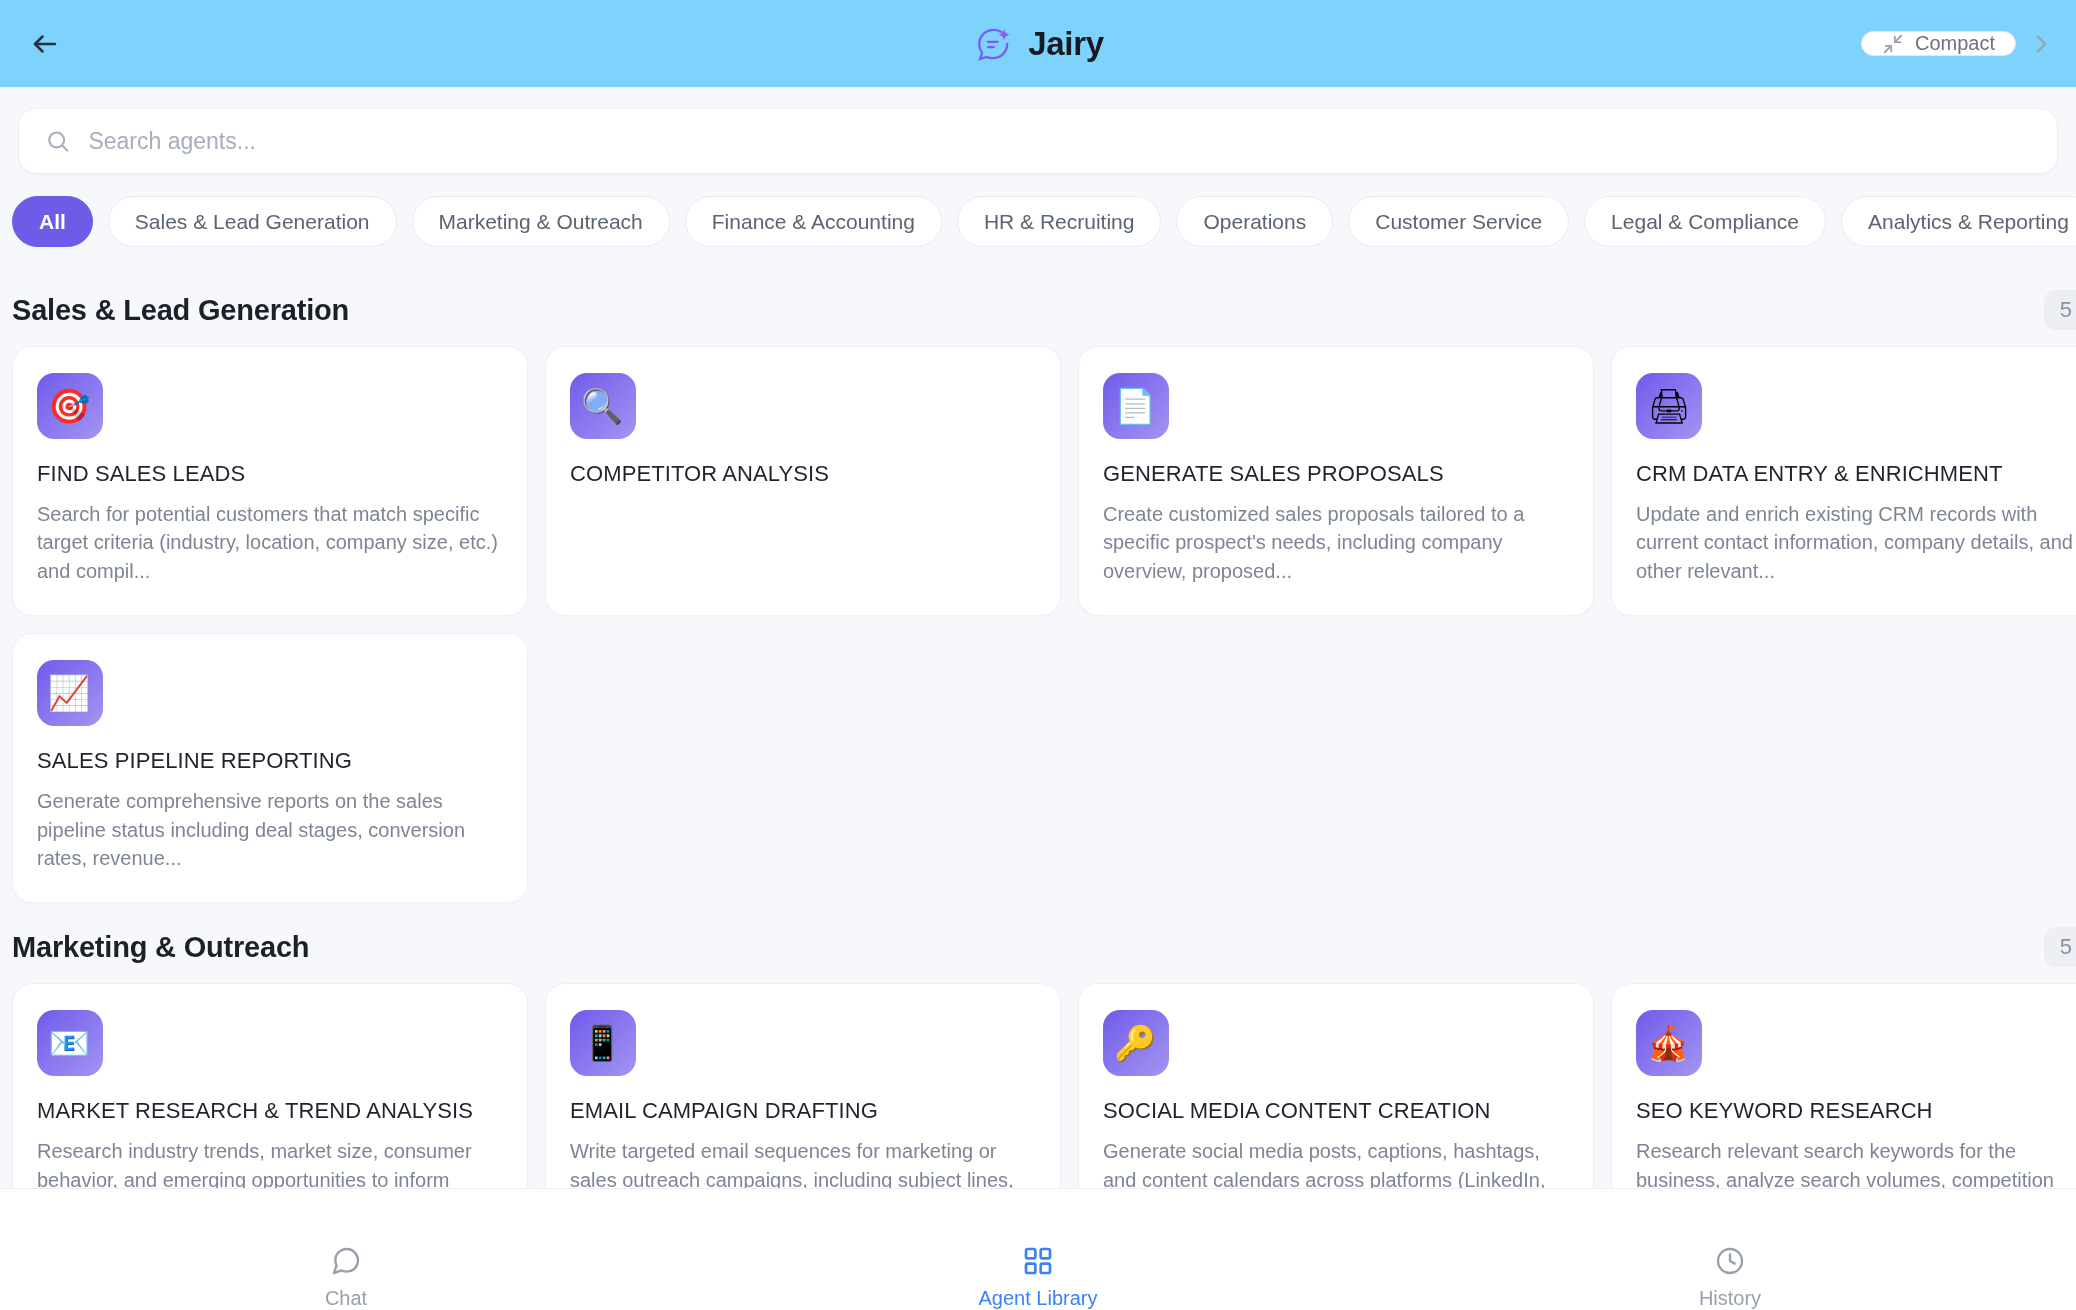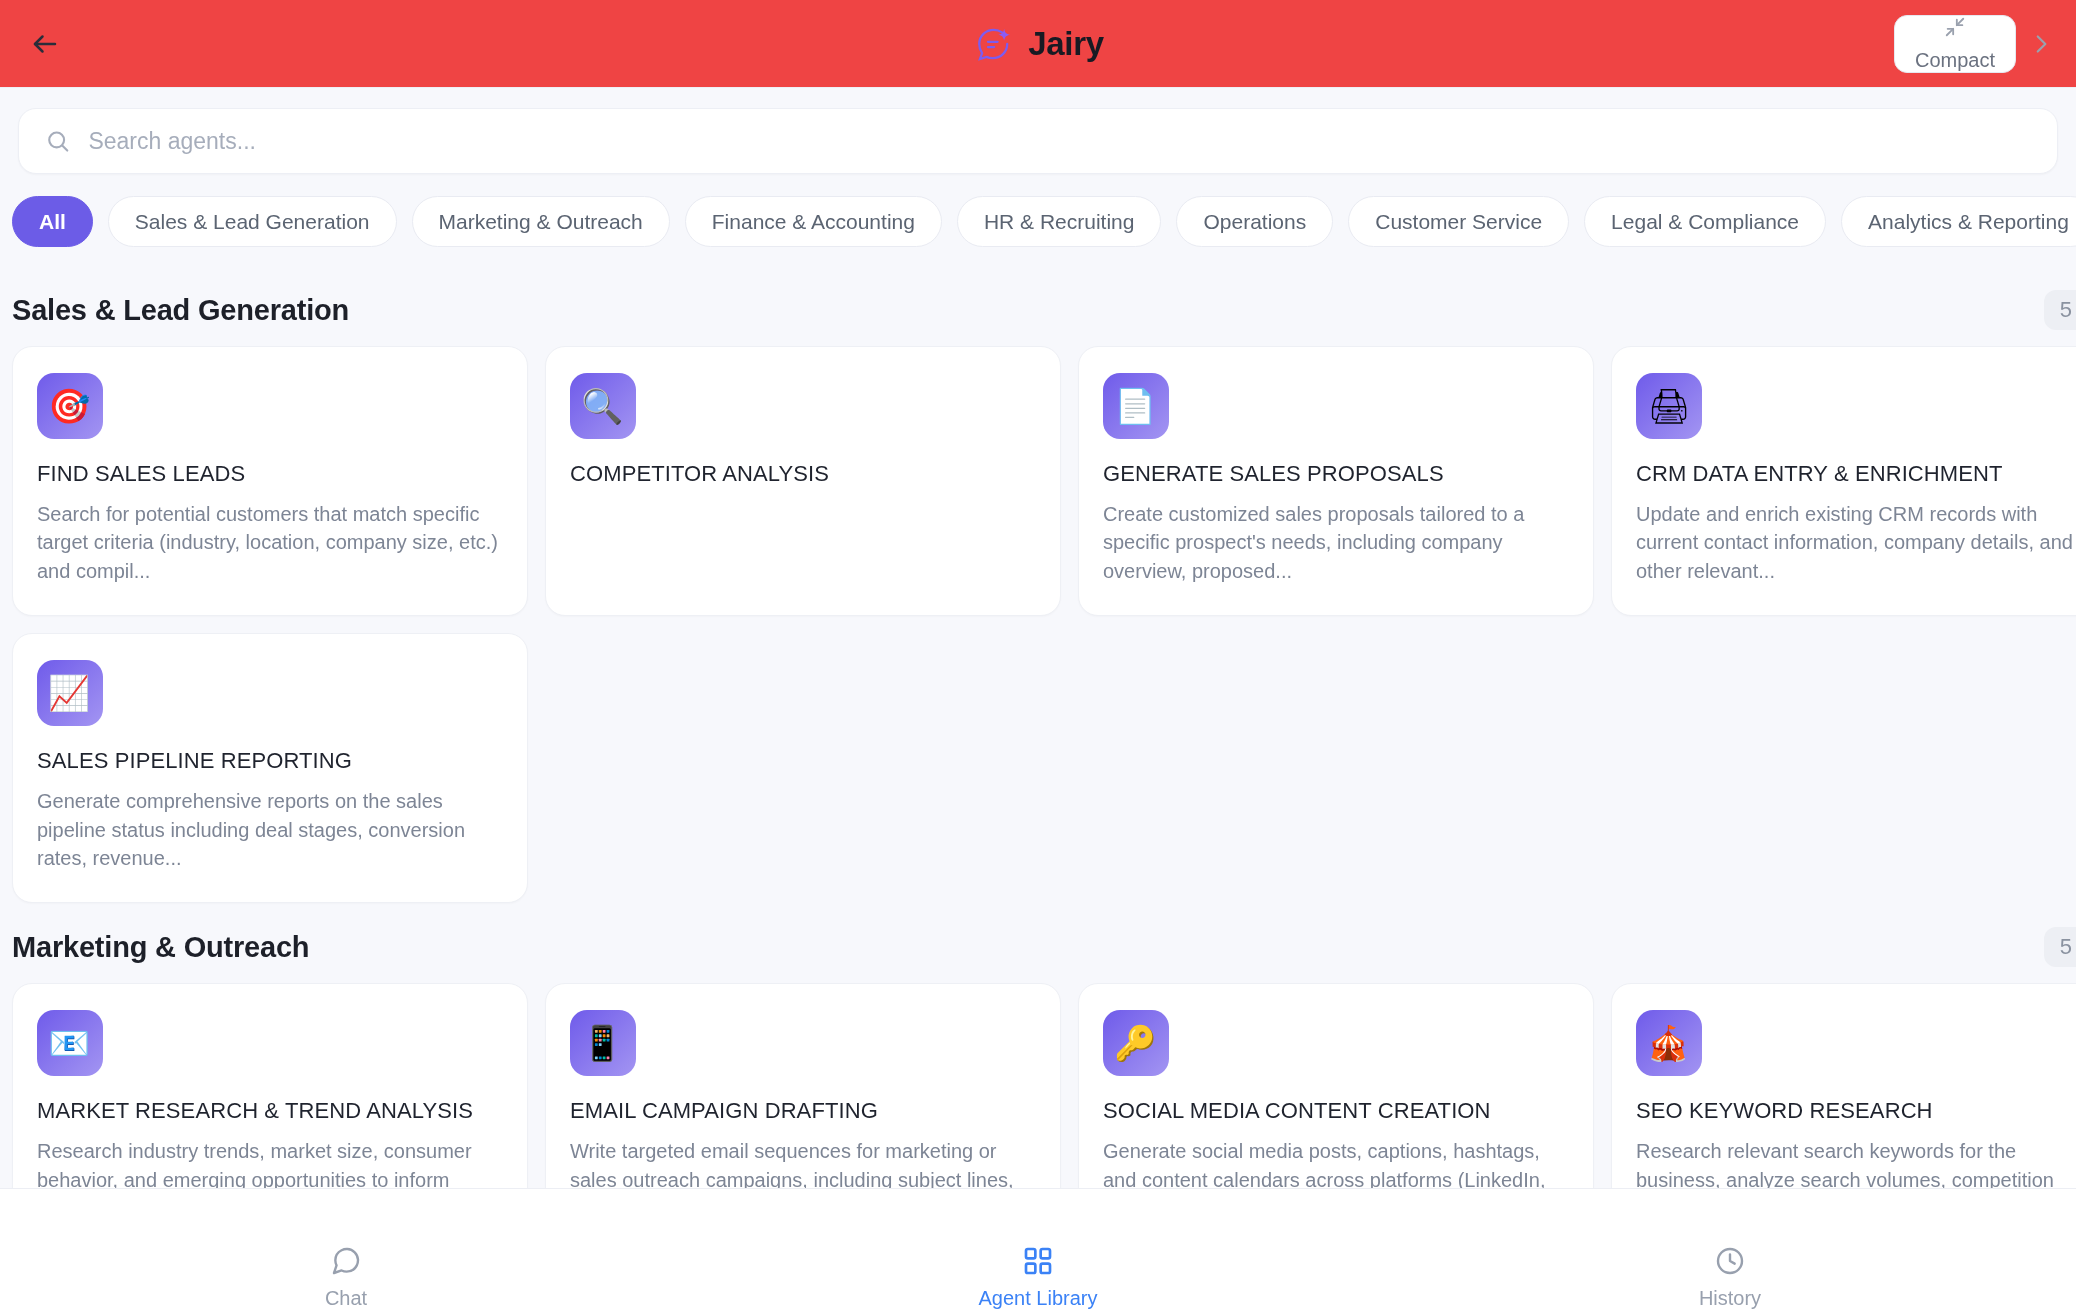--- a/index.html
+++ b/index.html
@@ -8,21 +8,21 @@
     height: 1310px;
     overflow: hidden;
     font-family: "Liberation Sans", sans-serif;
     background: #f7f8fc;
   }
   body { position: relative; }
 
   
   .header {
     height: 88px;
-    background: #ef4444;
+    background: #7dd3fc;
     border-bottom: 1px solid #eef0f6;
     display: flex;
     align-items: center;
     position: relative;
     padding: 0 22px;
   }
   .back-btn {
     width: 46px; height: 46px;
     display: flex; align-items: center; justify-content: center;
     cursor: pointer;
@@ -53,21 +53,20 @@
   }
   .compact-btn {
     display: flex; align-items: center; gap: 11px;
     border: 1px solid #e6e8f0;
     border-radius: 13px;
     padding: 0 20px;
     background: #fff;
     cursor: pointer;
     color: #6b7280;
     font-size: 20px;
-    flex-direction: column;
   }
   .chev-right {
     color: #9aa1ae;
     display: flex; align-items: center;
     cursor: pointer;
     padding-left: 2px;
   }
 
   
   .search-wrap {

